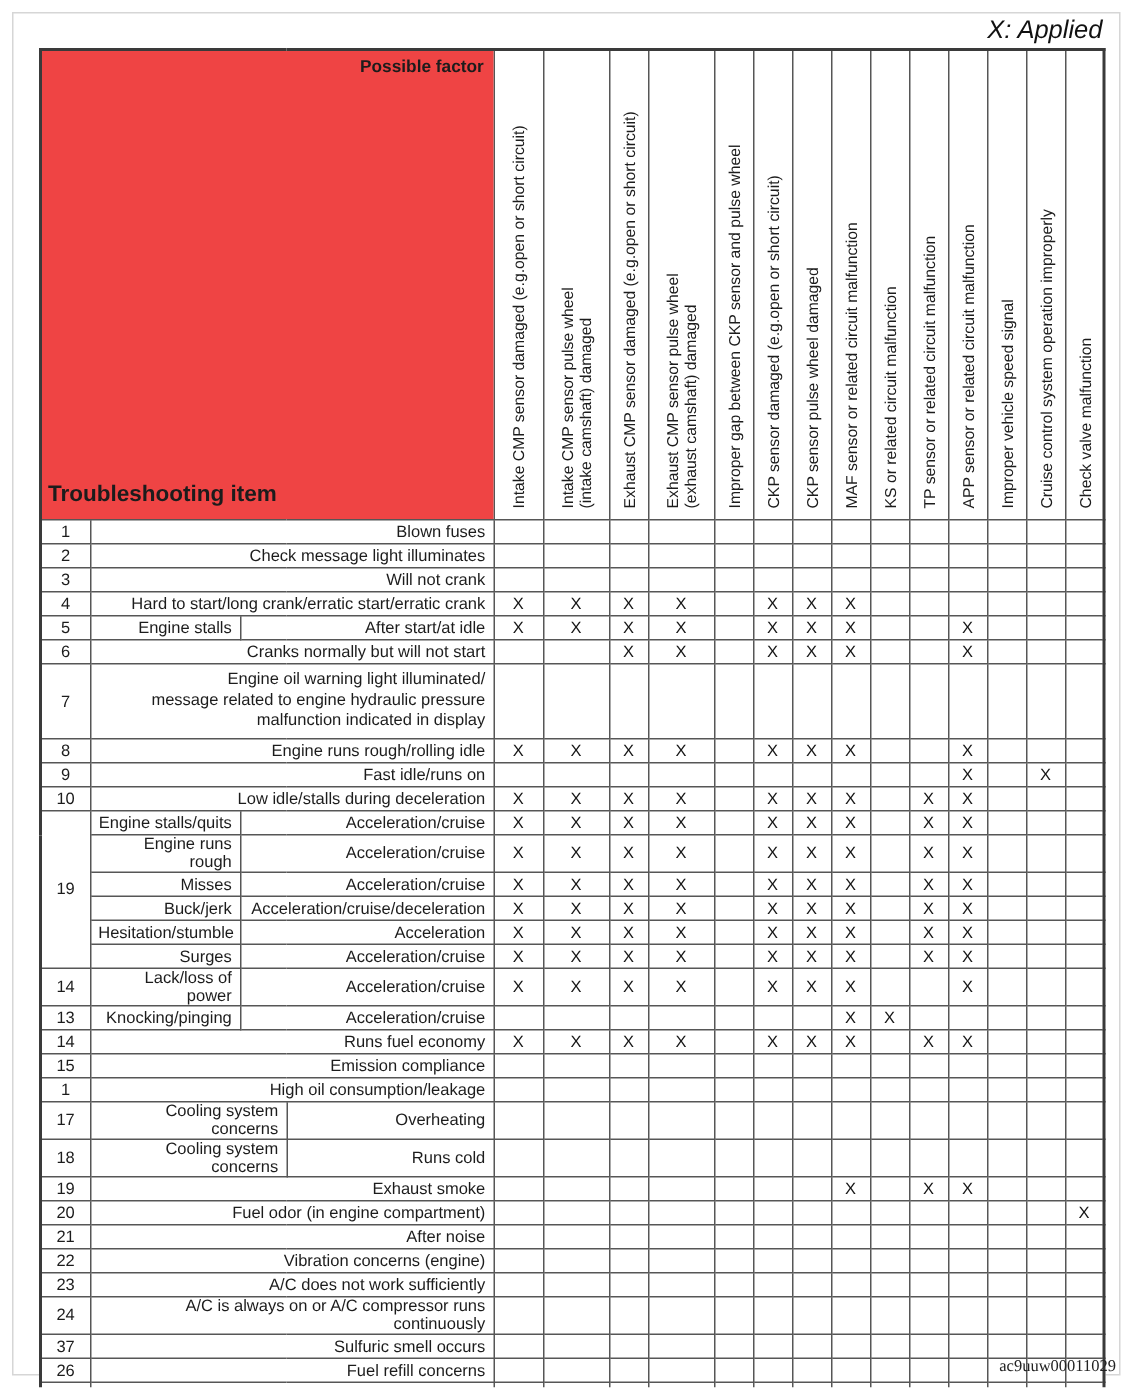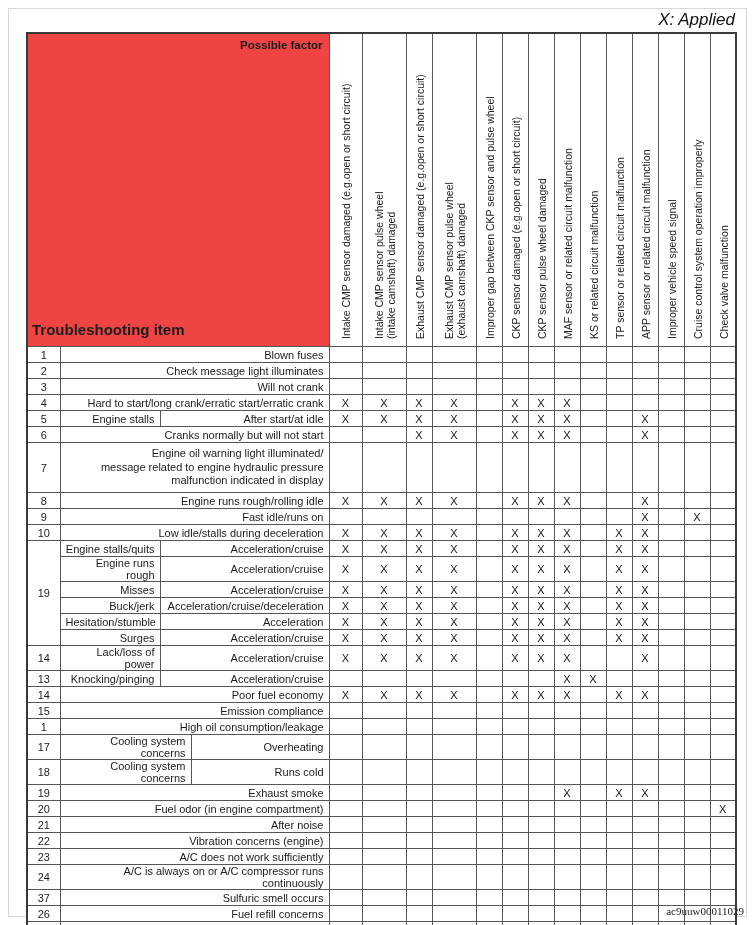--- a/index.html
+++ b/index.html
@@ -435,21 +435,21 @@
           <td class="mark">X</td>
           <td class="mark">X</td>
           <td class="mark"></td>
           <td class="mark"></td>
           <td class="mark"></td>
           <td class="mark"></td>
           <td class="mark"></td>
         </tr>
         <tr>
           <td class="num">14</td>
-          <td class="item" colspan="3">Poor fuel economy</td>
+          <td class="item" colspan="3">Runs fuel economy</td>
           <td class="mark">X</td>
           <td class="mark">X</td>
           <td class="mark">X</td>
           <td class="mark">X</td>
           <td class="mark"></td>
           <td class="mark">X</td>
           <td class="mark">X</td>
           <td class="mark">X</td>
           <td class="mark"></td>
           <td class="mark">X</td>

